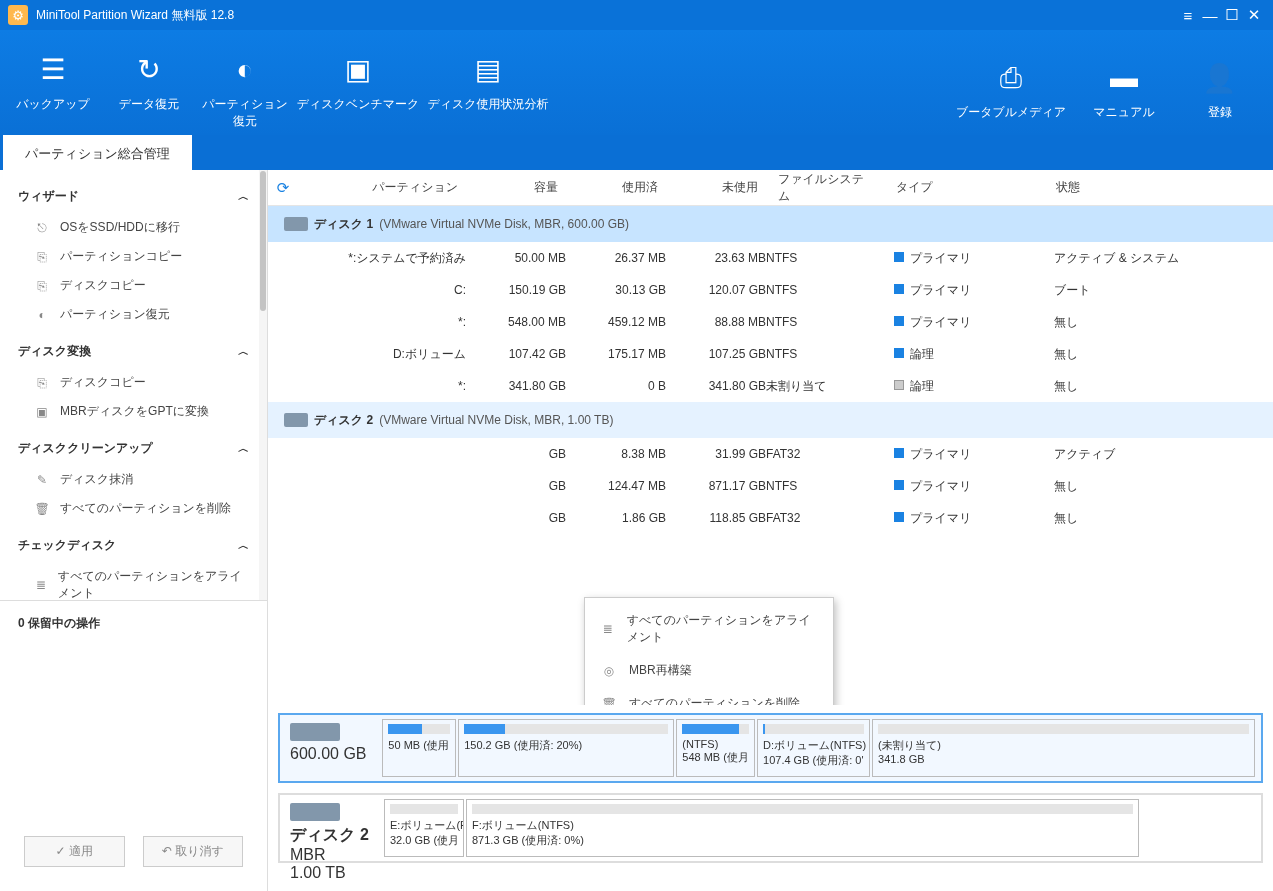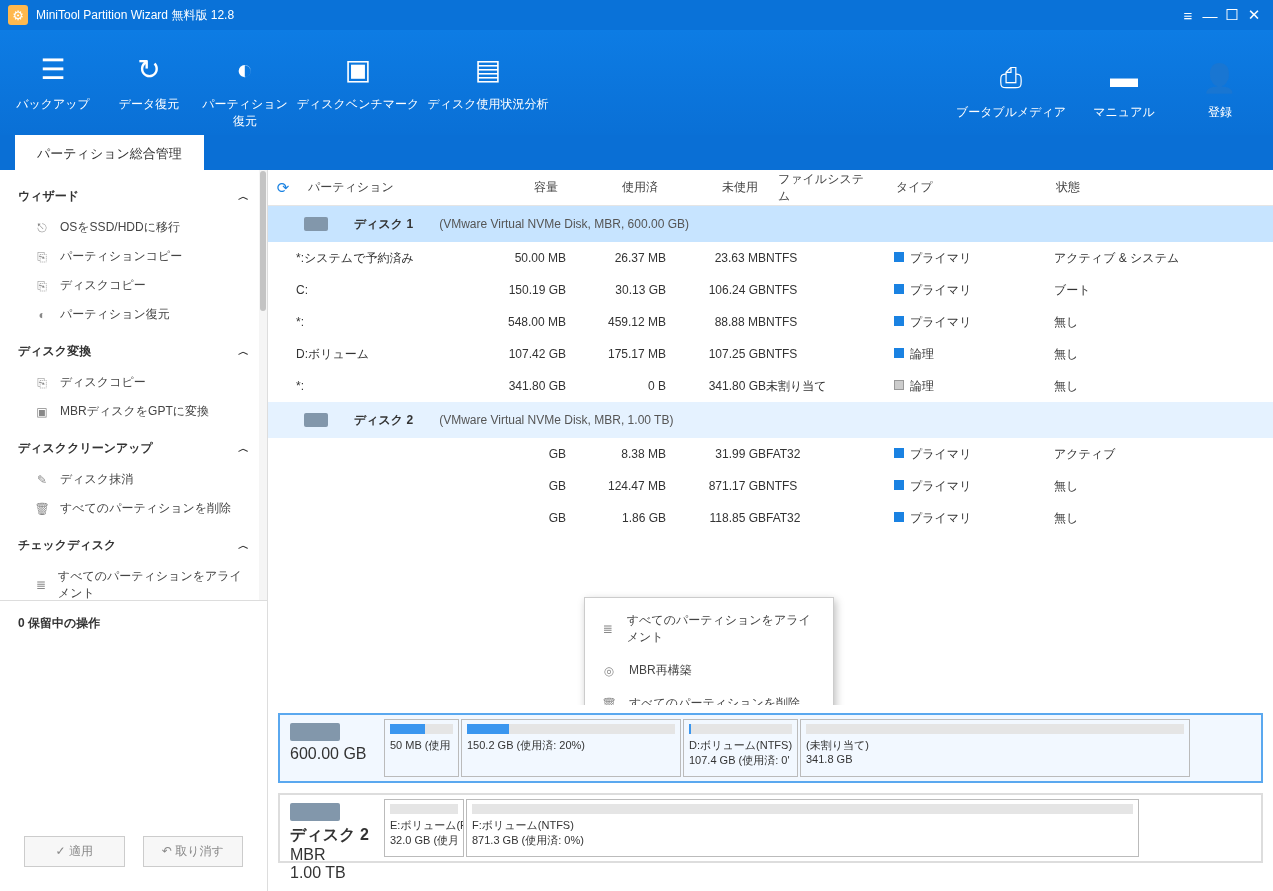--- a/index.html
+++ b/index.html
@@ -8,48 +8,48 @@
 .titlebar .logo{width:20px;height:20px;background:#ffb84d;border-radius:3px;margin-right:8px;display:flex;align-items:center;justify-content:center;font-size:13px}
 .titlebar .title{flex:1;font-size:12px}
 .titlebar .winbtn{width:22px;text-align:center;font-size:15px;cursor:pointer}
 .toolbar{height:105px;background:linear-gradient(#0d7ce4,#0a70d6);color:#fff;display:flex;align-items:center;padding:0 5px}
 .toolbar .left{display:flex}
 .toolbar .right{margin-left:auto;display:flex}
 .tbtn{width:96px;text-align:center;cursor:pointer;padding-top:12px}
 .tbtn.wide{width:130px}
 .tbtn .ticon{font-size:28px;height:44px;display:flex;align-items:center;justify-content:center}
 .tbtn .tlabel{font-size:12px;margin-top:4px}
-.tab-row{height:35px;background:#0a6fd5;padding-left:15px}
+.tab-row{height:35px;background:#0a6fd5;padding-left:3px}
 .tab{display:inline-block;background:#fff;color:#333;padding:10px 22px 9px;font-size:13px}
 .main{display:flex;height:721px}
 .sidebar{width:268px;border-right:1px solid #ddd;position:relative;overflow:hidden}
 .side-scroll{position:absolute;right:0;top:0;width:8px;background:#f5f5f5;height:430px}
 .side-scroll .thumb{background:#c4c4c4;width:6px;margin:1px;height:140px;border-radius:3px}
 .side-content{padding:10px 0;height:430px;overflow:hidden}
 .sgroup{margin-bottom:6px}
 .sgroup-h{font-weight:bold;padding:8px 18px;display:flex;align-items:center}
 .sgroup-h .chev{margin-left:auto;font-size:11px}
 .sitem{padding:6px 18px 6px 34px;display:flex;align-items:center;gap:10px;cursor:pointer;color:#444}
 .sitem .si{width:16px;text-align:center;color:#888}
 .pending{border-top:1px solid #ddd;padding:14px 18px;font-weight:bold}
 .act-btns{position:absolute;bottom:24px;left:0;right:0;display:flex;gap:18px;padding:0 24px}
 .abtn{flex:1;border:1px solid #ccc;background:#f7f7f7;padding:6px 0;text-align:center;color:#888;cursor:pointer}
 .content{flex:1;display:flex;flex-direction:column;overflow:hidden}
 .tbl{flex:1;overflow:hidden;position:relative}
 .th-row{display:flex;border-bottom:1px solid #e5e5e5;height:36px;align-items:center;color:#444}
 .refresh{width:30px;text-align:center;color:#1a82e2;font-size:15px}
 .th{padding:0 10px}
-.c-part{width:170px;text-align:left}
+.c-part{width:170px;text-align:right}
 .c-cap{width:100px;text-align:right}
 .c-used{width:100px;text-align:right}
 .c-un{width:100px;text-align:right}
 .c-fs{width:110px;text-align:left}
 .c-type{width:160px;text-align:left;padding-left:18px}
 .c-stat{flex:1;text-align:left;padding-left:18px}
-.disk-row{display:flex;align-items:center;height:36px;background:#e5f2ff;padding-left:36px;gap:26px}
+.disk-row{display:flex;align-items:center;height:36px;background:#e5f2ff;padding-left:16px;gap:6px}
 .disk-row.sel{background:#c7e4ff}
 .disk-ico{width:24px;height:14px;background:#8297ab;border-radius:2px}
 .disk-name{font-weight:bold}
 .disk-info{color:#555}
 .p-row{display:flex;align-items:center;height:32px;padding-left:28px}
 .sq{width:10px;height:10px;border:1px solid #888;display:inline-block;margin-right:6px}
 .sq.blue{background:#1a82e2;border-color:#1a82e2}
 .sq.grey{background:#ccc;border-color:#999}
 .ctx-menu{position:absolute;left:316px;top:427px;width:250px;background:#fff;border:1px solid #ccc;box-shadow:2px 3px 8px rgba(0,0,0,0.25);z-index:50;padding:6px 0}
 .ctx-item{padding:8px 16px;display:flex;align-items:center;gap:12px;cursor:pointer;color:#444}
@@ -204,21 +204,21 @@
             <div class="c-used">26.37 MB</div>
             <div class="c-un">23.63 MB</div>
             <div class="c-fs">NTFS</div>
             <div class="c-type"><span class="sq blue"></span>プライマリ</div>
             <div class="c-stat">アクティブ &amp; システム</div>
           </div>
           <div class="p-row">
             <div class="c-part">C:</div>
             <div class="c-cap">150.19 GB</div>
             <div class="c-used">30.13 GB</div>
-            <div class="c-un">106.24 GB</div>
+            <div class="c-un">120.07 GB</div>
             <div class="c-fs">NTFS</div>
             <div class="c-type"><span class="sq blue"></span>プライマリ</div>
             <div class="c-stat">ブート</div>
           </div>
           <div class="p-row">
             <div class="c-part">*:</div>
             <div class="c-cap">548.00 MB</div>
             <div class="c-used">459.12 MB</div>
             <div class="c-un">88.88 MB</div>
             <div class="c-fs">NTFS</div>
@@ -303,20 +303,27 @@
             <div></div>
             <div>50 MB (使用</div>
           </div>
           <div class="dv-part" style="width:220px">
             <div class="dv-bar">
               <div class="fill" style="width:20%"></div>
             </div>
             <div></div>
             <div>150.2 GB (使用済: 20%)</div>
           </div>
+          <div class="dv-part" style="width:80px">
+            <div class="dv-bar">
+              <div class="fill" style="width:85%"></div>
+            </div>
+            <div>(NTFS)</div>
+            <div>548 MB (使月</div>
+          </div>
           <div class="dv-part" style="width:115px">
             <div class="dv-bar">
               <div class="fill" style="width:2%"></div>
             </div>
             <div>D:ボリューム(NTFS)</div>
             <div>107.4 GB (使用済: 0'</div>
           </div>
           <div class="dv-part" style="width:390px">
             <div class="dv-bar">
               <div class="fill" style="width:0%"></div>

